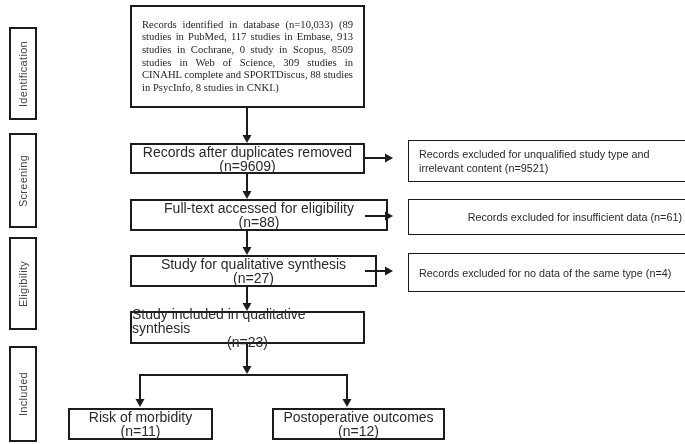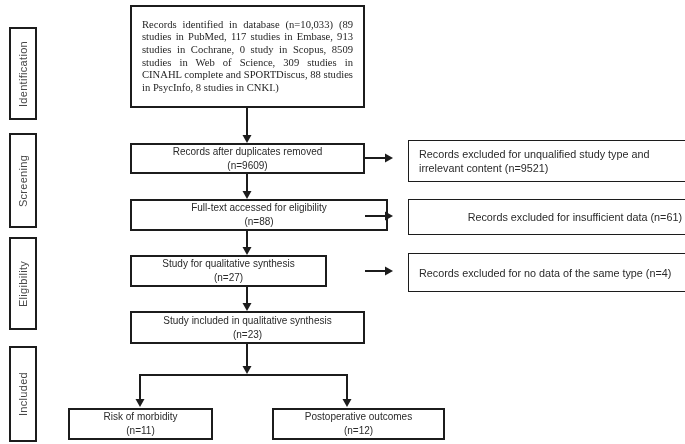--- a/index.html
+++ b/index.html
@@ -14,22 +14,22 @@
     overflow: hidden;
   }
   .box {
     position: absolute;
     border: 2px solid #1c1c1c;
     background: #ffffff;
     display: flex;
     flex-direction: column;
     align-items: center;
     justify-content: center;
-    text-align: right;
-    font-size: 10px;
+    text-align: left;
+    font-size: 14px;
     line-height: 14px;
     color: #2a2a2a;
   }
   .stage {
     position: absolute;
     left: 9px;
     width: 28px;
     border: 2px solid #1c1c1c;
     background: #ffffff;
     display: flex;
@@ -103,21 +103,21 @@
   <div class="box" style="left:130px; top:143px; width:235px; height:31px;">
     <span>Records after duplicates removed</span>
     <span>(n=9609)</span>
   </div>
 
   <div class="box" style="left:130px; top:199px; width:258px; height:32px;">
     <span>Full-text accessed for eligibility</span>
     <span>(n=88)</span>
   </div>
 
-  <div class="box" style="left:130px; top:255px; width:197px; height:32px;">
+  <div class="box" style="left:130px; top:255px; width:247px; height:32px;">
     <span>Study for qualitative synthesis</span>
     <span>(n=27)</span>
   </div>
 
   <div class="box" style="left:130px; top:311px; width:235px; height:33px;">
     <span>Study included in qualitative synthesis</span>
     <span>(n=23)</span>
   </div>
 
   <div class="side-box" style="top:140px; height:42px;">

